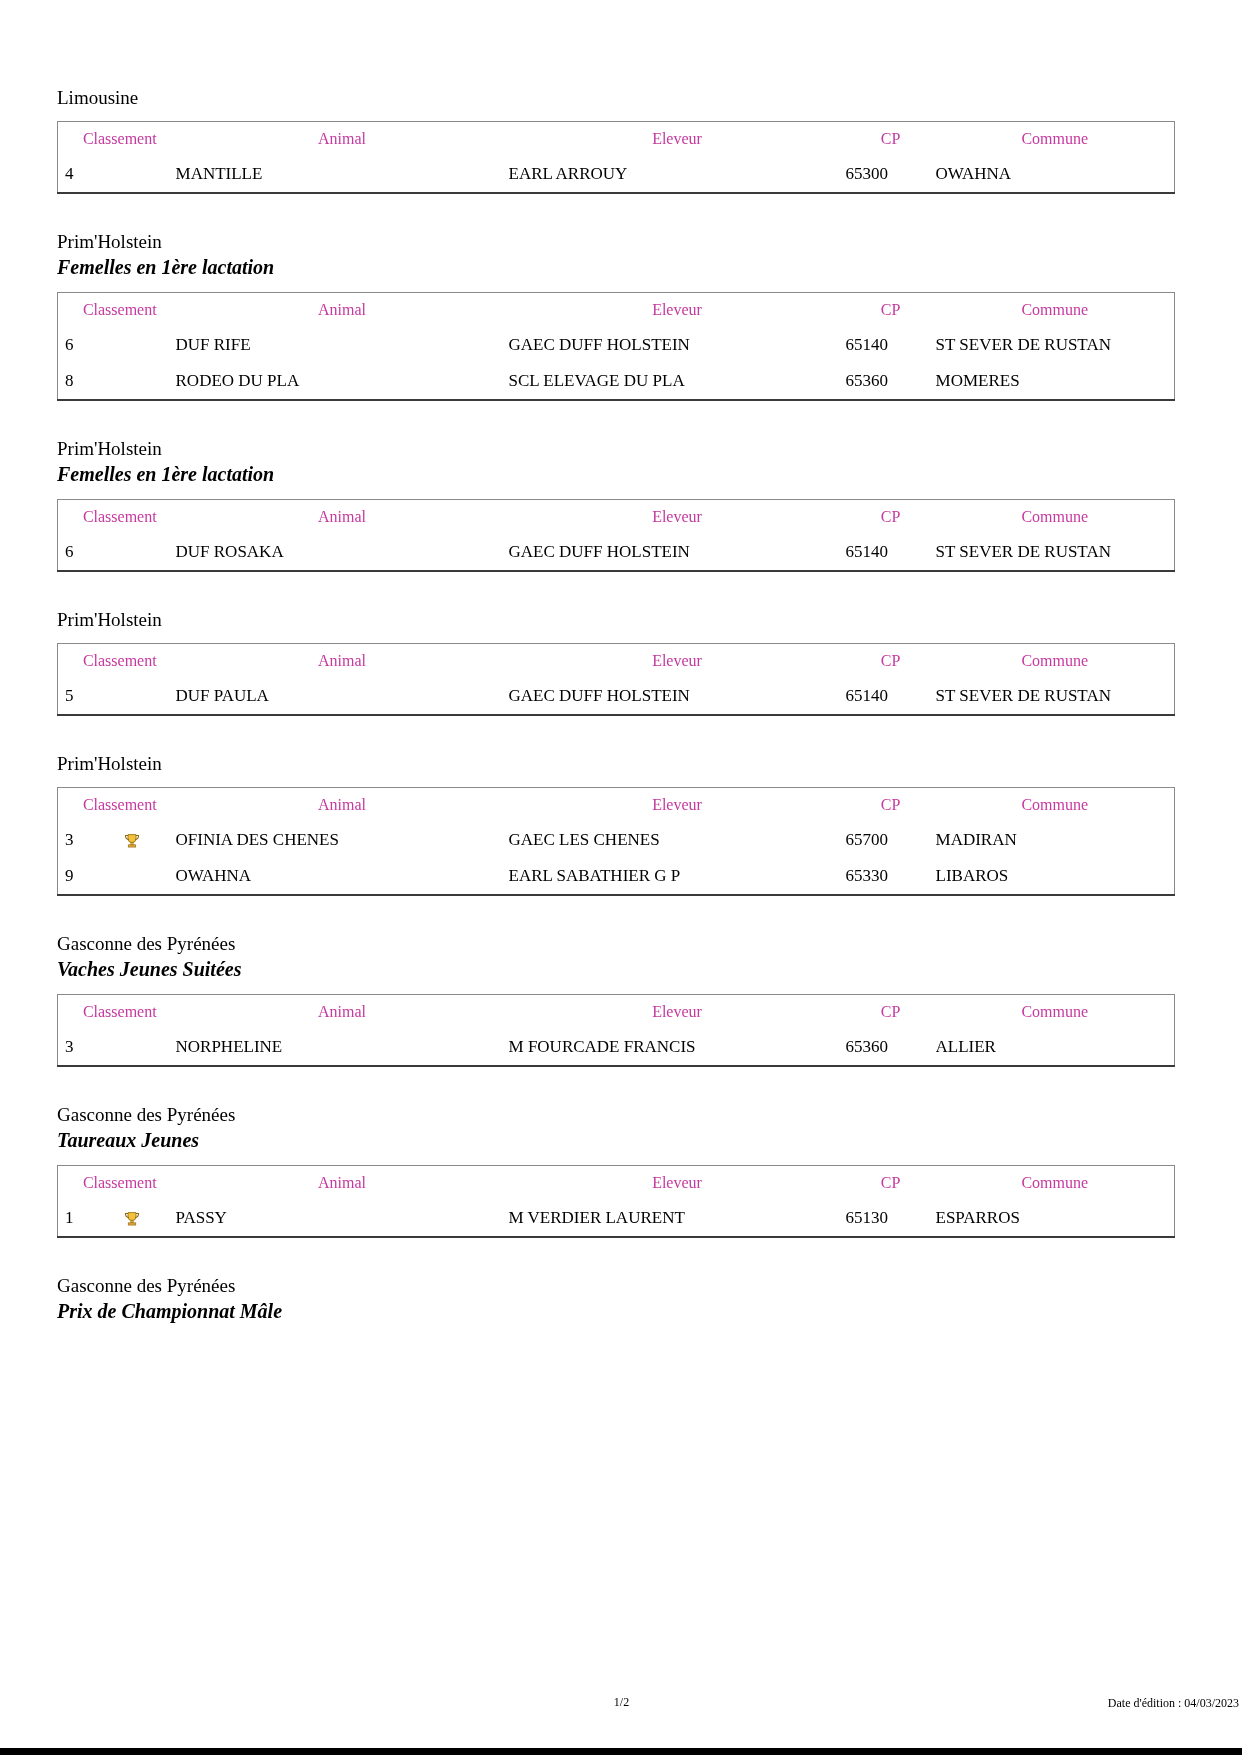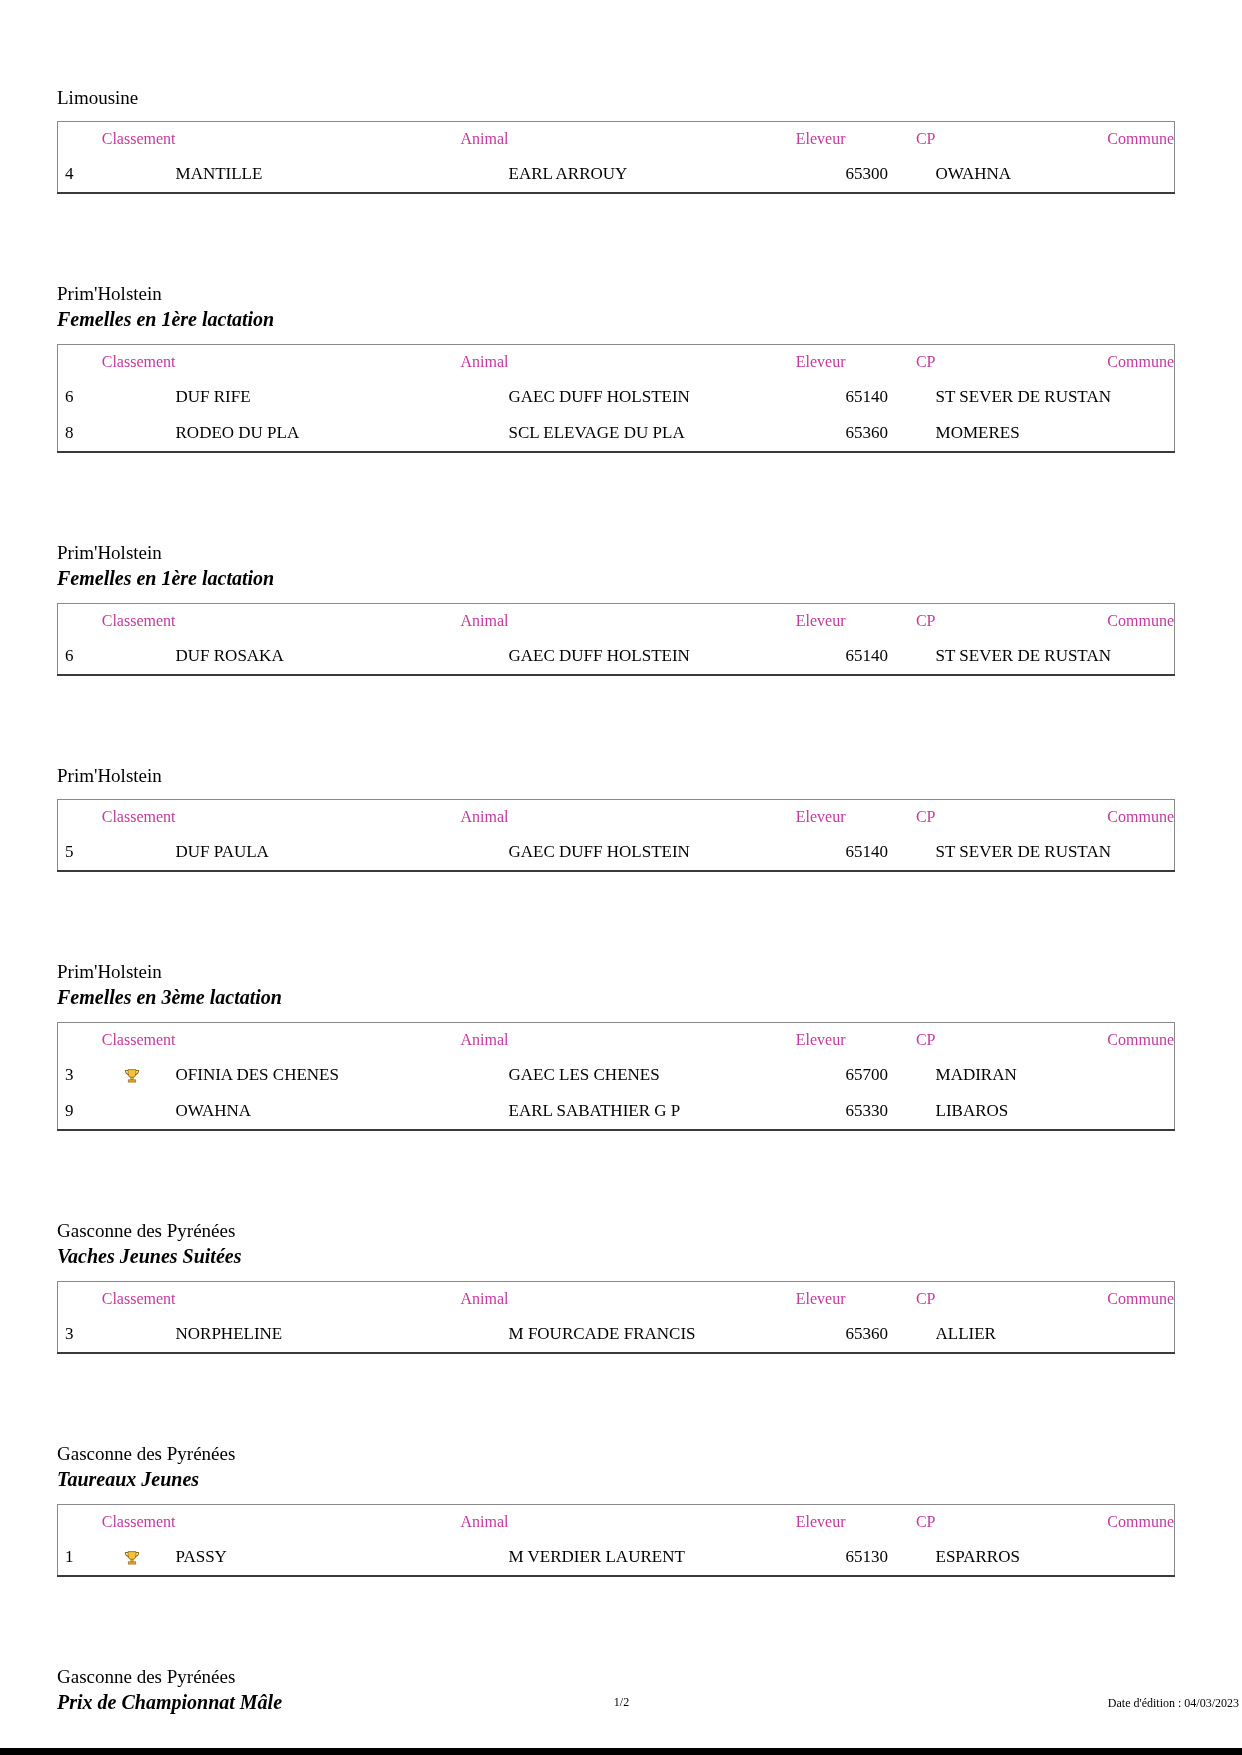--- a/index.html
+++ b/index.html
@@ -9,21 +9,21 @@
     font-family:"Liberation Serif", serif;
     position:relative;
     overflow:hidden;
     color:#000;
   }
   .content{
     position:absolute;
     left:57px;top:86px;
     width:1118px;
   }
-  .section{margin-bottom:88px;}
+  .section{margin-bottom:36px;}
   .breed{
     font-size:19px;
     line-height:24px;
     color:#000;
   }
   .category{
     font-size:20px;
     line-height:27px;
     font-weight:bold;
     font-style:italic;
@@ -38,21 +38,21 @@
   }
   .w-class{width:58px;}
   .w-troph{width:60px;}
   .w-animal{width:333px;}
   .w-elev{width:337px;}
   .w-cp{width:90px;}
   .w-com{width:auto;}
   th{
     color:#C6399F;
     font-weight:normal;
-    text-align:right;
+    text-align:center;
     font-size:16px;
     height:34px;
     padding:0;
     vertical-align:middle;
     white-space:nowrap;
     overflow:hidden;
   }
   th:first-child{padding-left:6px;}
   td{
     font-size:17px;
@@ -268,21 +268,20 @@
     <td>GAEC DUFF HOLSTEIN</td>
     <td>65140</td>
     <td>ST SEVER DE RUSTAN</td>
   </tr>
 </tbody>
     </table>
   </section>
 
   <section class="section">
     <div class="breed">Prim'Holstein</div>
-    <div class="category">Femelles en 3ème lactation</div>
     <table class="results">
       <colgroup>
         <col class="w-class">
           <col class="w-troph">
           <col class="w-animal">
           <col class="w-elev">
           <col class="w-cp">
           <col class="w-com">
       </colgroup>
       <thead>

